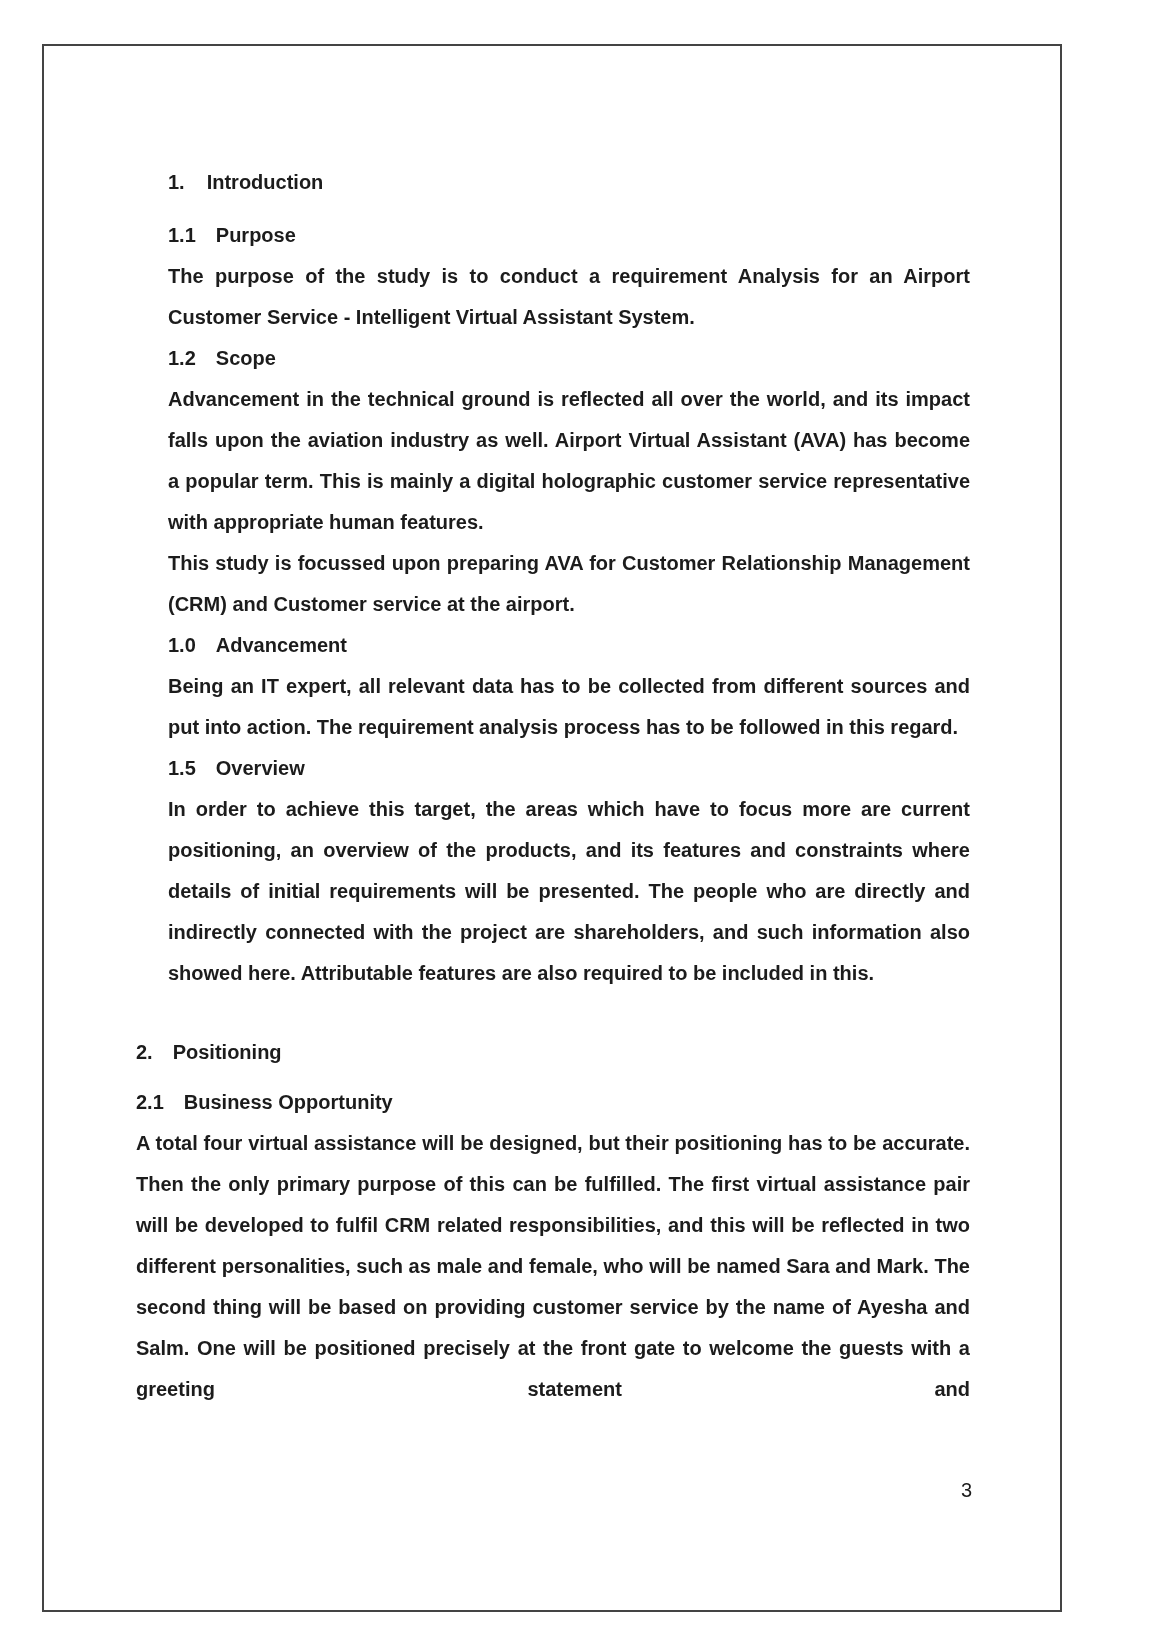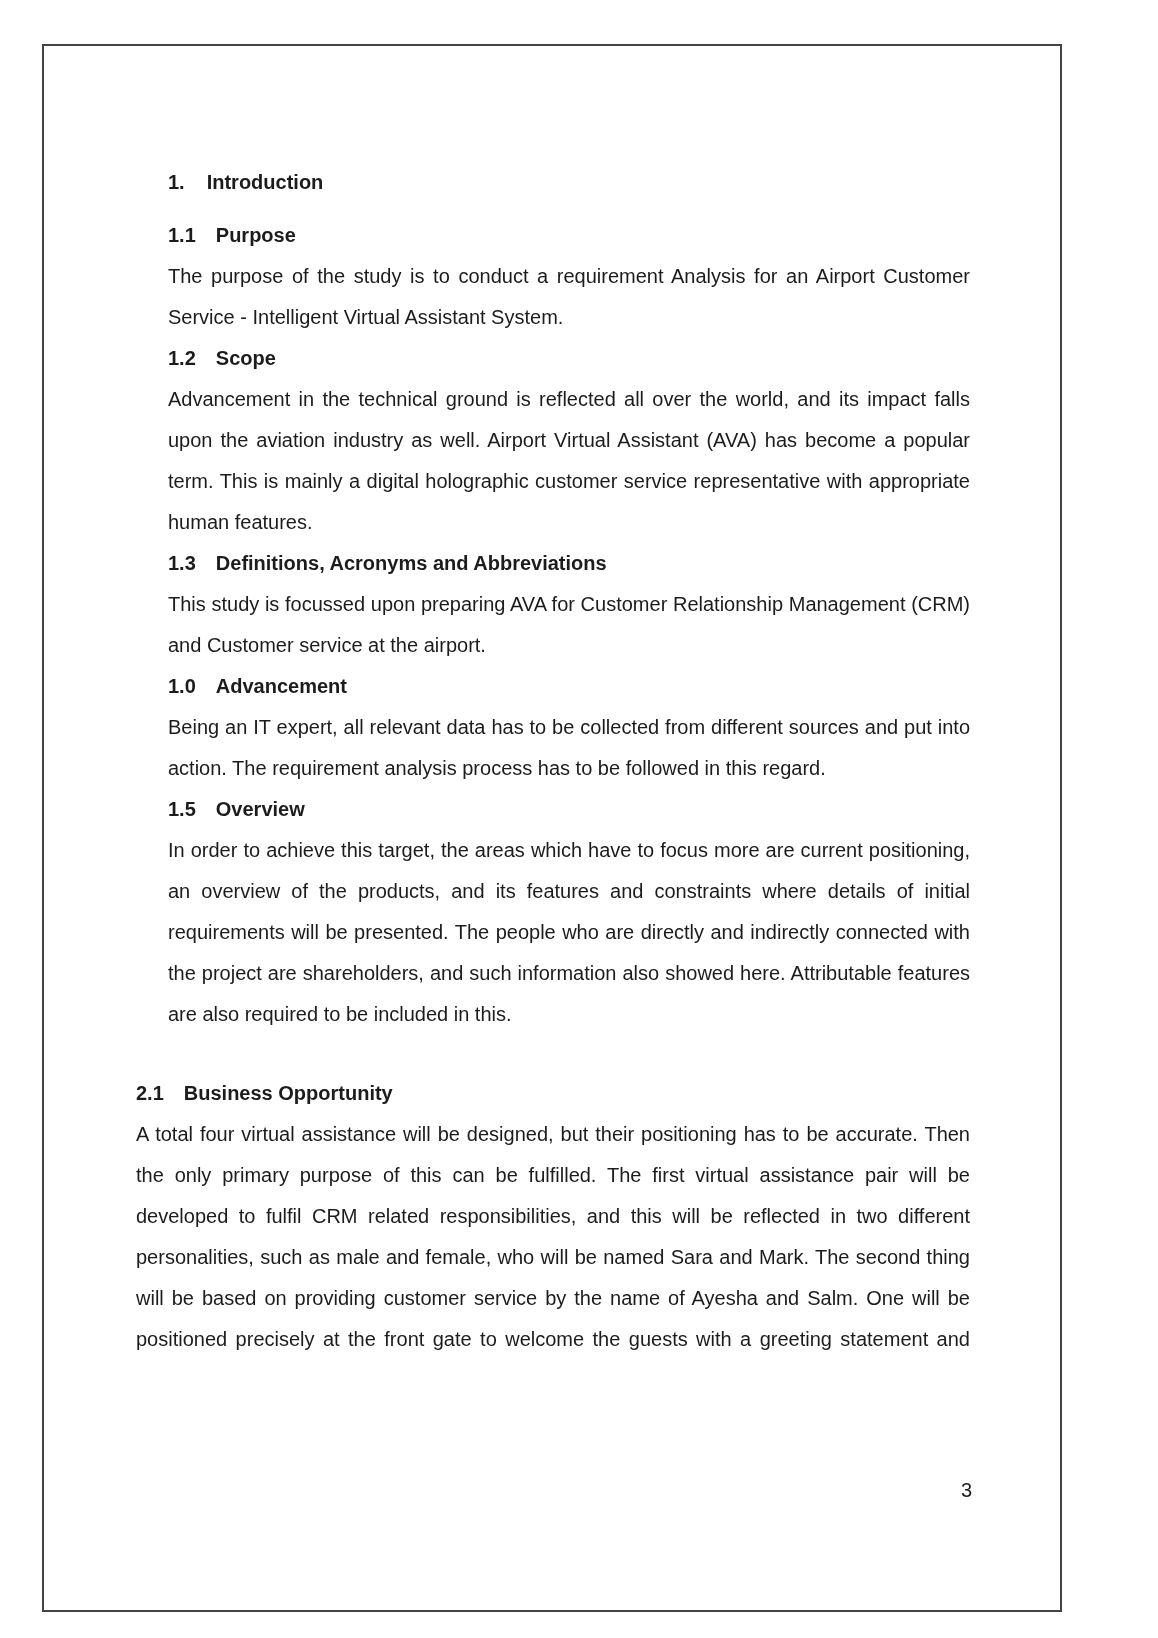--- a/index.html
+++ b/index.html
@@ -27,21 +27,21 @@
     top: 44px;
     width: 1020px;
     height: 1568px;
     padding: 118px 92px 0 94px;
   }
   h1, h2, p {
     font-size: 20px;
     line-height: 41px;
   }
   h1, h2 { font-weight: 700; }
-  p { font-weight: 400; text-align: justify; }
+  p { font-weight: 700; text-align: justify; }
   p.justify-last { text-align-last: justify; }
   .sec1 { padding-left: 32px; }
   .sec2 { margin-top: 38px; }
   h1 .hnum { margin-right: 22px; }
   h2 .hnum { margin-right: 20px; }
   .h-main { margin-bottom: 12px; }
   .h-sec2-main { margin-bottom: 9px; }
   .page-number {
     position: absolute;
     top: 1470px;
@@ -68,39 +68,39 @@
       <h2>
         <span class="hnum">1.1</span><span>Purpose</span>
       </h2>
       <p>The purpose of the study is to conduct a requirement Analysis for an Airport Customer Service - Intelligent Virtual Assistant System.</p>
 
       <h2>
         <span class="hnum">1.2</span><span>Scope</span>
       </h2>
       <p>Advancement in the technical ground is reflected all over the world, and its impact falls upon the aviation industry as well. Airport Virtual Assistant (AVA) has become a popular term. This is mainly a digital holographic customer service representative with appropriate human features.</p>
 
-      <h2>
-        <span class="hnum">1.3</span><span>Definitions, Acronyms and Abbreviations</span>
-      </h2>
       <p>This study is focussed upon preparing AVA for Customer Relationship Management (CRM) and Customer service at the airport.</p>
 
       <h2>
         <span class="hnum">1.0</span><span>Advancement</span>
       </h2>
       <p>Being an IT expert, all relevant data has to be collected from different sources and put into action. The requirement analysis process has to be followed in this regard.</p>
 
       <h2>
         <span class="hnum">1.5</span><span>Overview</span>
       </h2>
       <p>In order to achieve this target, the areas which have to focus more are current positioning, an overview of the products, and its features and constraints where details of initial requirements will be presented. The people who are directly and indirectly connected with the project are shareholders, and such information also showed here. Attributable features are also required to be included in this.</p>
 
     </div>
 
     <div class="sec2">
 
+      <h2 class="h-sec2-main">
+        <span class="hnum">2.</span><span>Positioning</span>
+      </h2>
 
       <h2>
         <span class="hnum">2.1</span><span>Business Opportunity</span>
       </h2>
       <p class="justify-last">A total four virtual assistance will be designed, but their positioning has to be accurate. Then the only primary purpose of this can be fulfilled. The first virtual assistance pair will be developed to fulfil CRM related responsibilities, and this will be reflected in two different personalities, such as male and female, who will be named Sara and Mark. The second thing will be based on providing customer service by the name of Ayesha and Salm. One will be positioned precisely at the front gate to welcome the guests with a greeting statement and</p>
 
     </div>
 
   </div>
 

